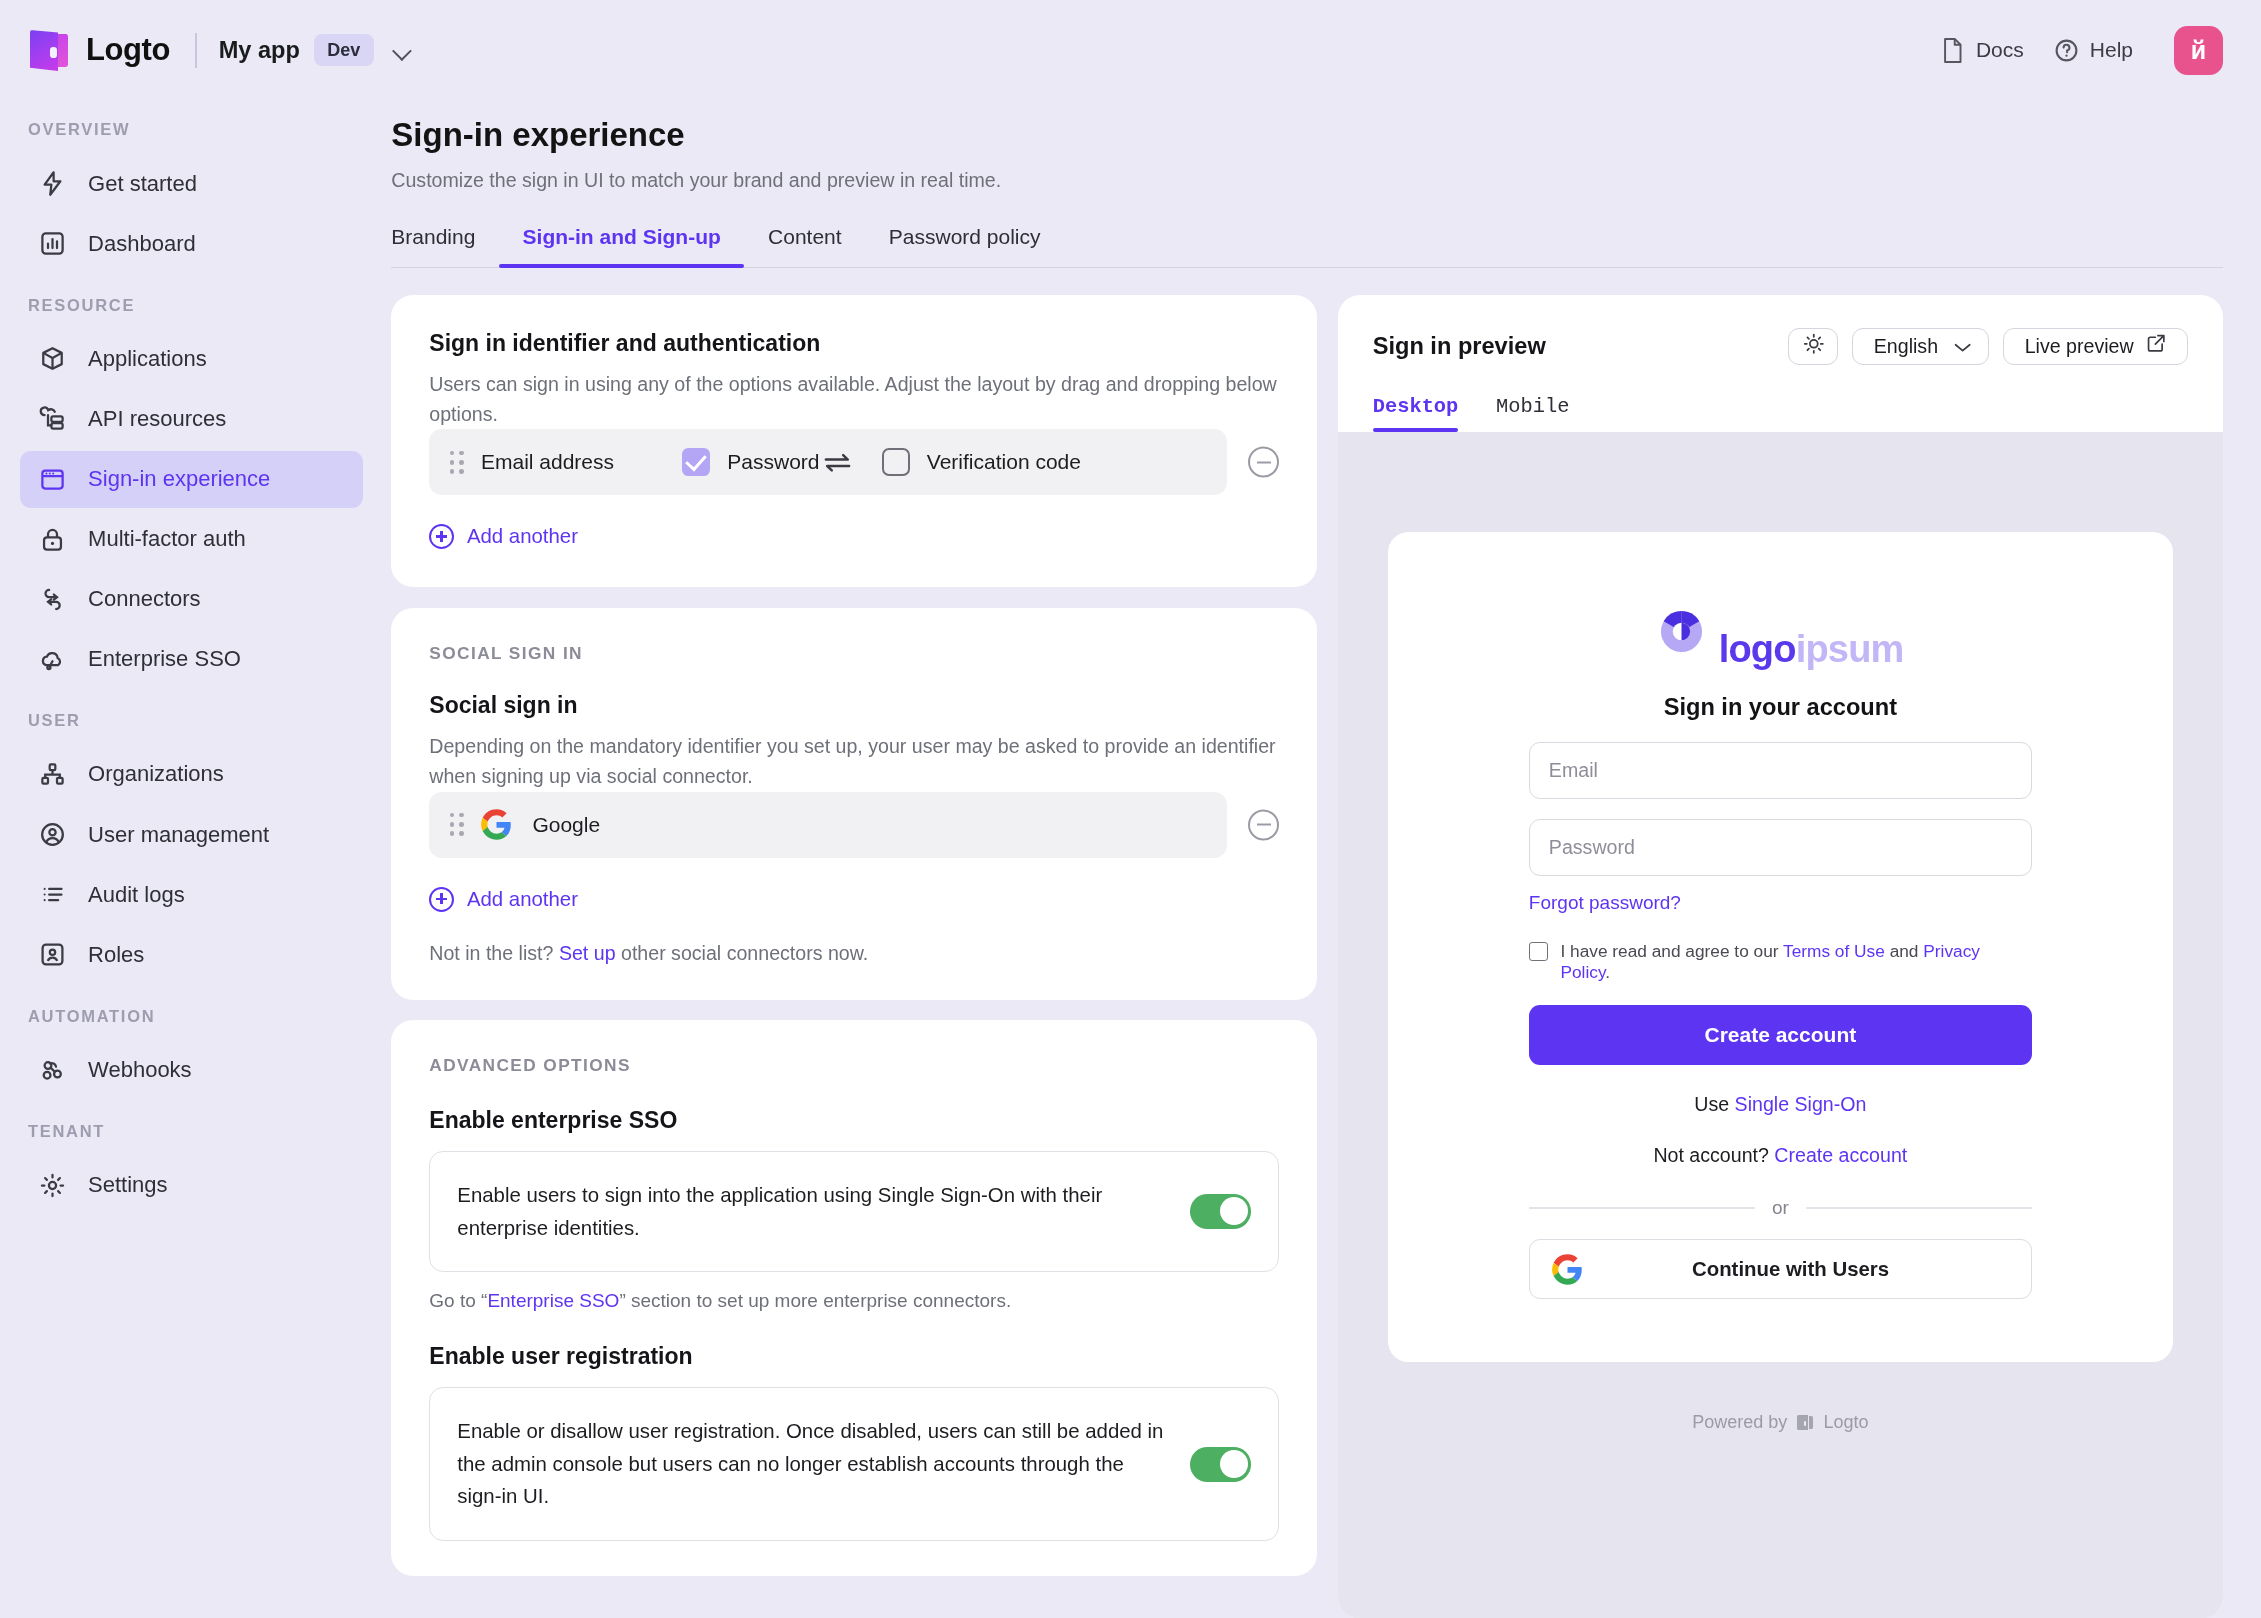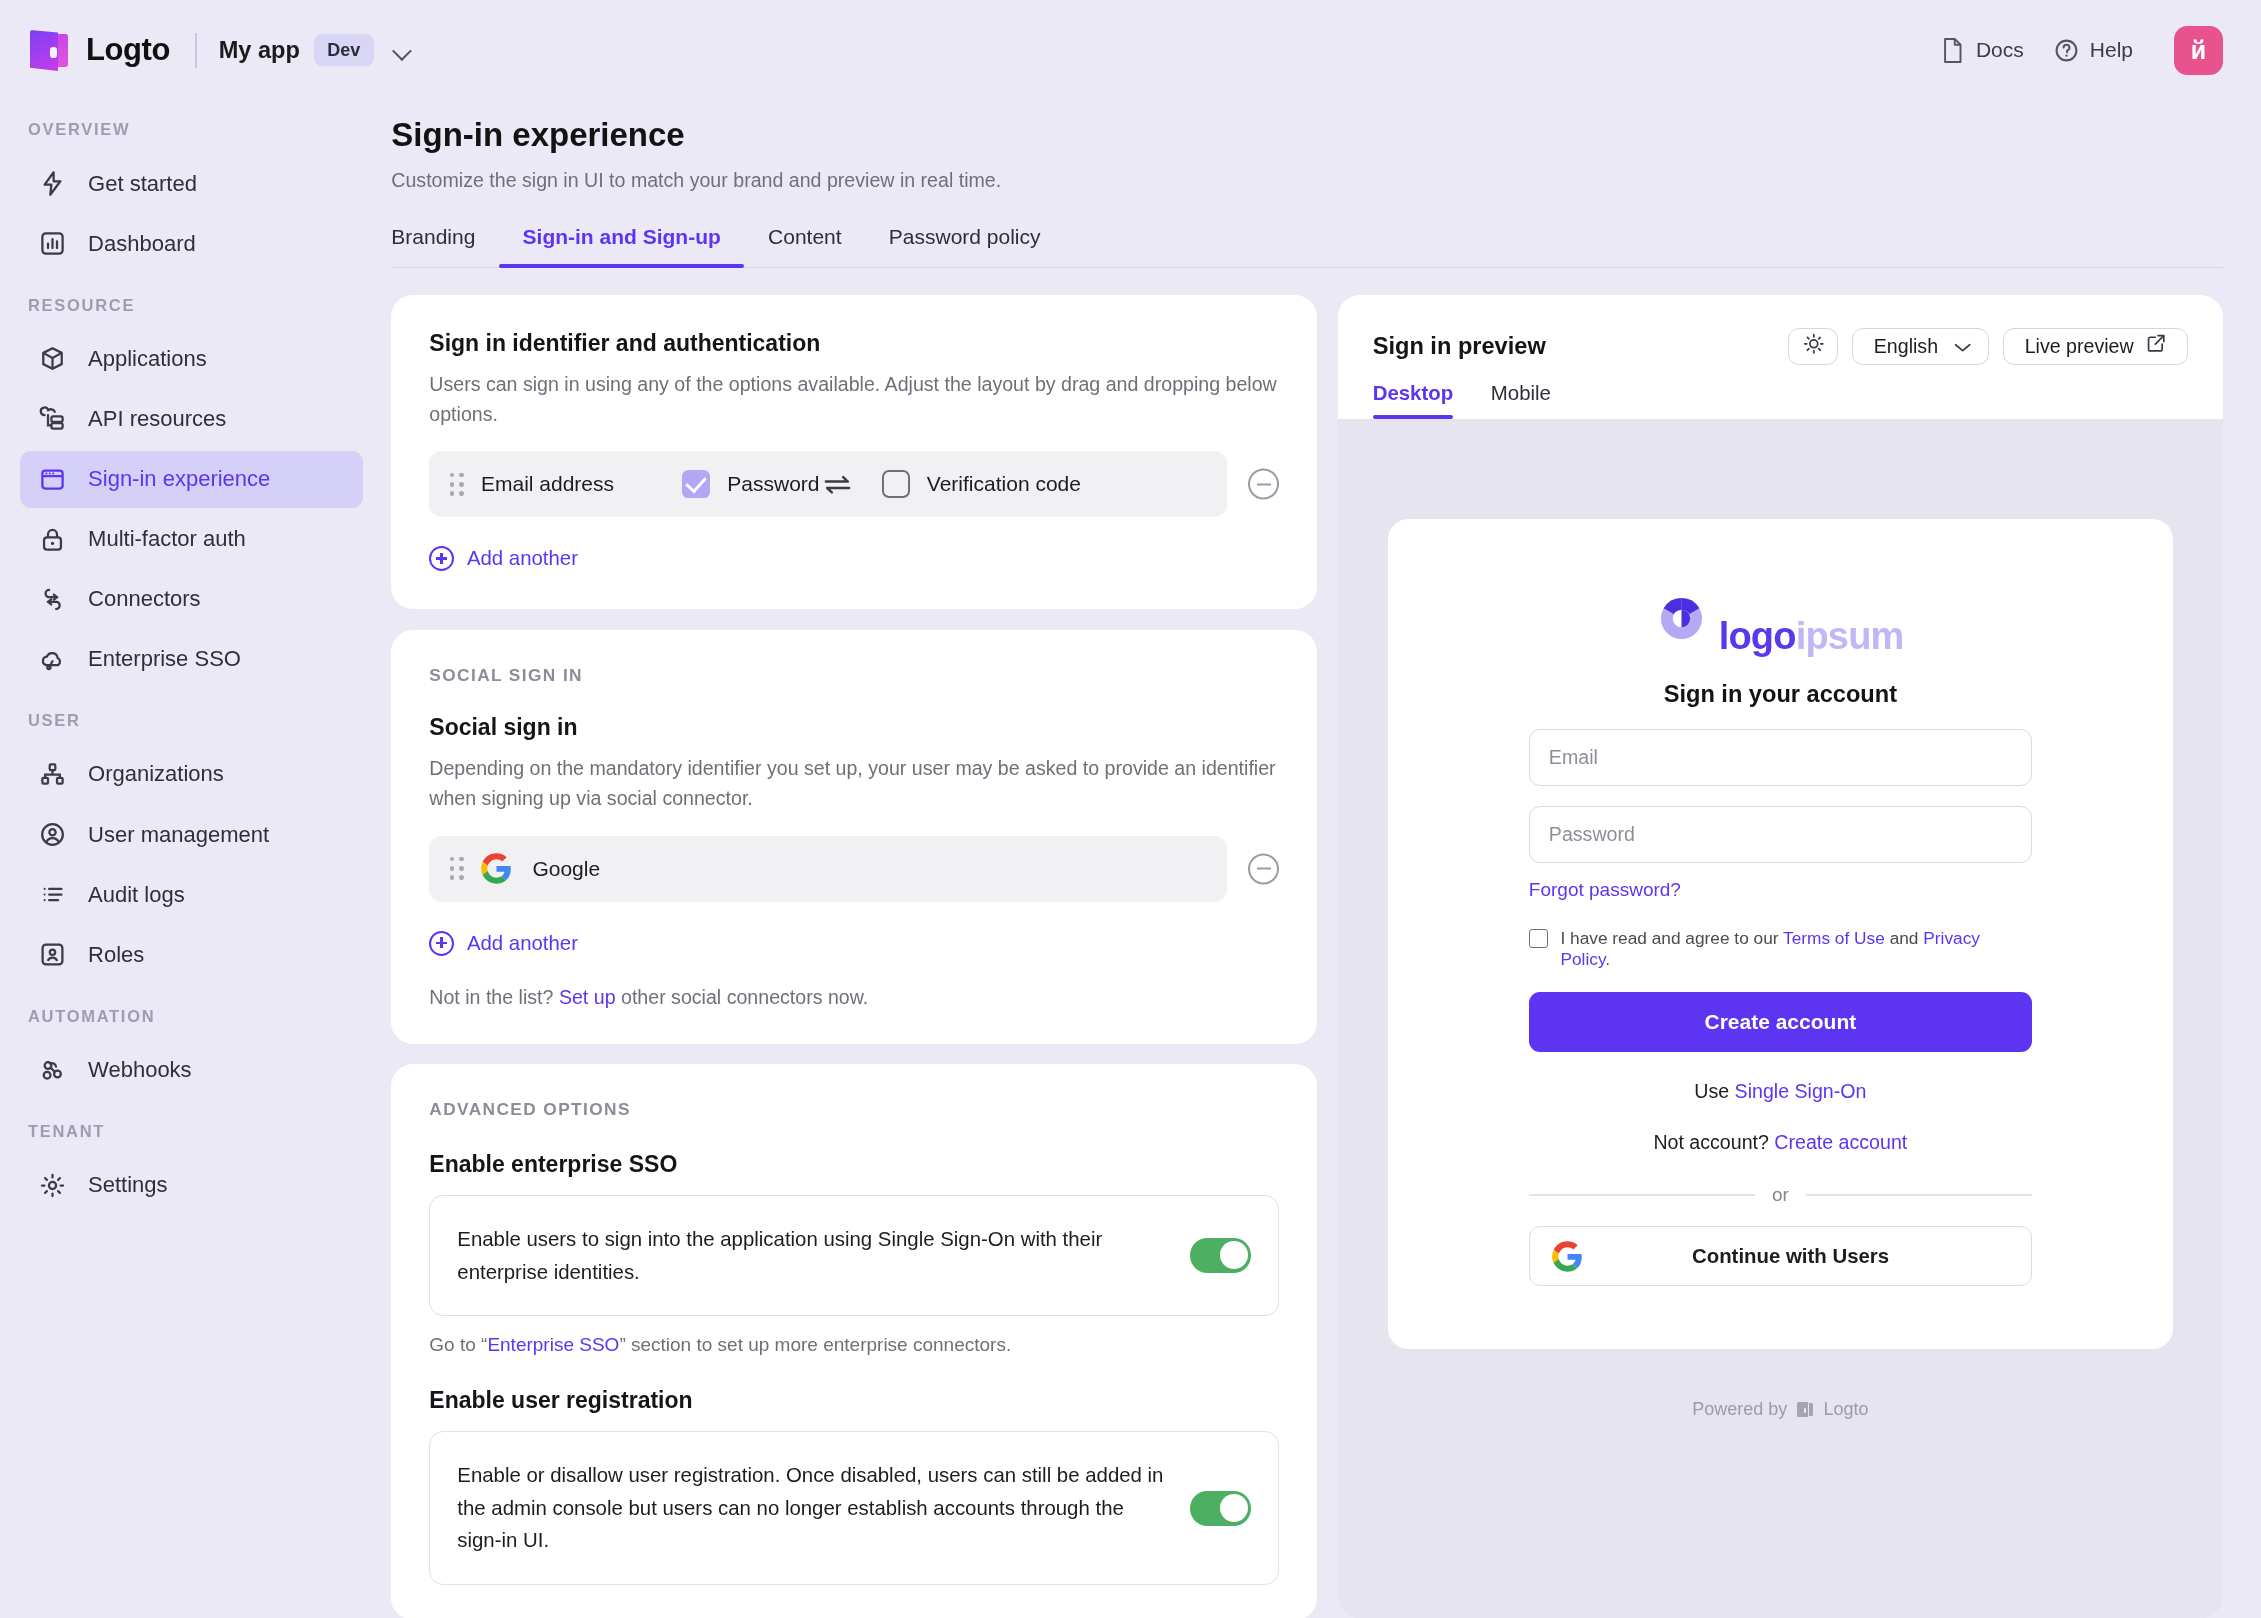--- a/index.html
+++ b/index.html
@@ -129,21 +129,21 @@
   .card h3 { font-size: 23px; font-weight: 700; color: #151519; }
   .card p.desc { font-size: 19.6px; color: #6e7079; line-height: 1.55; margin-top: 12px; }
   .section-label {
     font-size: 17.3px; letter-spacing: 1.4px; font-weight: 700;
     color: #8c8c99; text-transform: uppercase;
   }
 
   .opt-row {
     display: flex; align-items: center;
     background: #f1f1f3; border-radius: 12.6px;
-    height: 66px; padding: 0 20.4px; margin-top: 22px;
+    height: 66px; padding: 0 20.4px; 
     position: relative;
   }
   .drag-dots {
     width: 14px; height: 23.6px; flex: 0 0 14px; margin-right: 17.3px;
     display: grid; grid-template-columns: 4.7px 4.7px; grid-template-rows: 4.7px 4.7px 4.7px;
     gap: 4.7px 4.7px;
   }
   .drag-dots i { width: 4.7px; height: 4.7px; border-radius: 50%; background: #a8a8b3; display:block; }
   .opt-text { font-size: 21px; color: #1d1d21; }
   .opt-gap { width: 68px; }
@@ -213,21 +213,21 @@
   .pv-title { font-size: 23.6px; font-weight: 700; color: #151519; }
   .pv-actions { margin-left: auto; display: flex; align-items: center; gap: 14px; }
   .pv-btn {
     border: 1.6px solid #d5d5dd; border-radius: 11px;
     height: 37px; display: flex; align-items: center; justify-content: center;
     font-size: 19.6px; color: #1d1d21; cursor: pointer; background: #fff;
   }
   .pv-btn.icon-only { width: 50px; }
   .pv-btn.lang { padding: 0 17.3px 0 20.4px; gap: 15.7px; }
   .pv-btn.live { padding: 0 20.4px; gap: 12.6px; }
-  .pv-tabs { display: flex; gap: 0; margin-top: 17px; }
+  .pv-tabs { display: flex; gap: 0; margin-top: 30px; font-family: Liberation Mono, monospace; }
   .pv-tab {
     font-size: 20.4px; color: #2e2f36; padding: 0 15.7px 14px 0; margin-right: 22px;
     position: relative; cursor: pointer;
   }
   .pv-tab.active { color: #5d34f2; font-weight: 600; }
   .pv-tab.active::after {
     content: ""; position: absolute; left: 0; right: 15.7px; bottom: 0;
     height: 3.9px; background: #5d34f2; border-radius: 2.4px;
   }
   .pv-stage {

